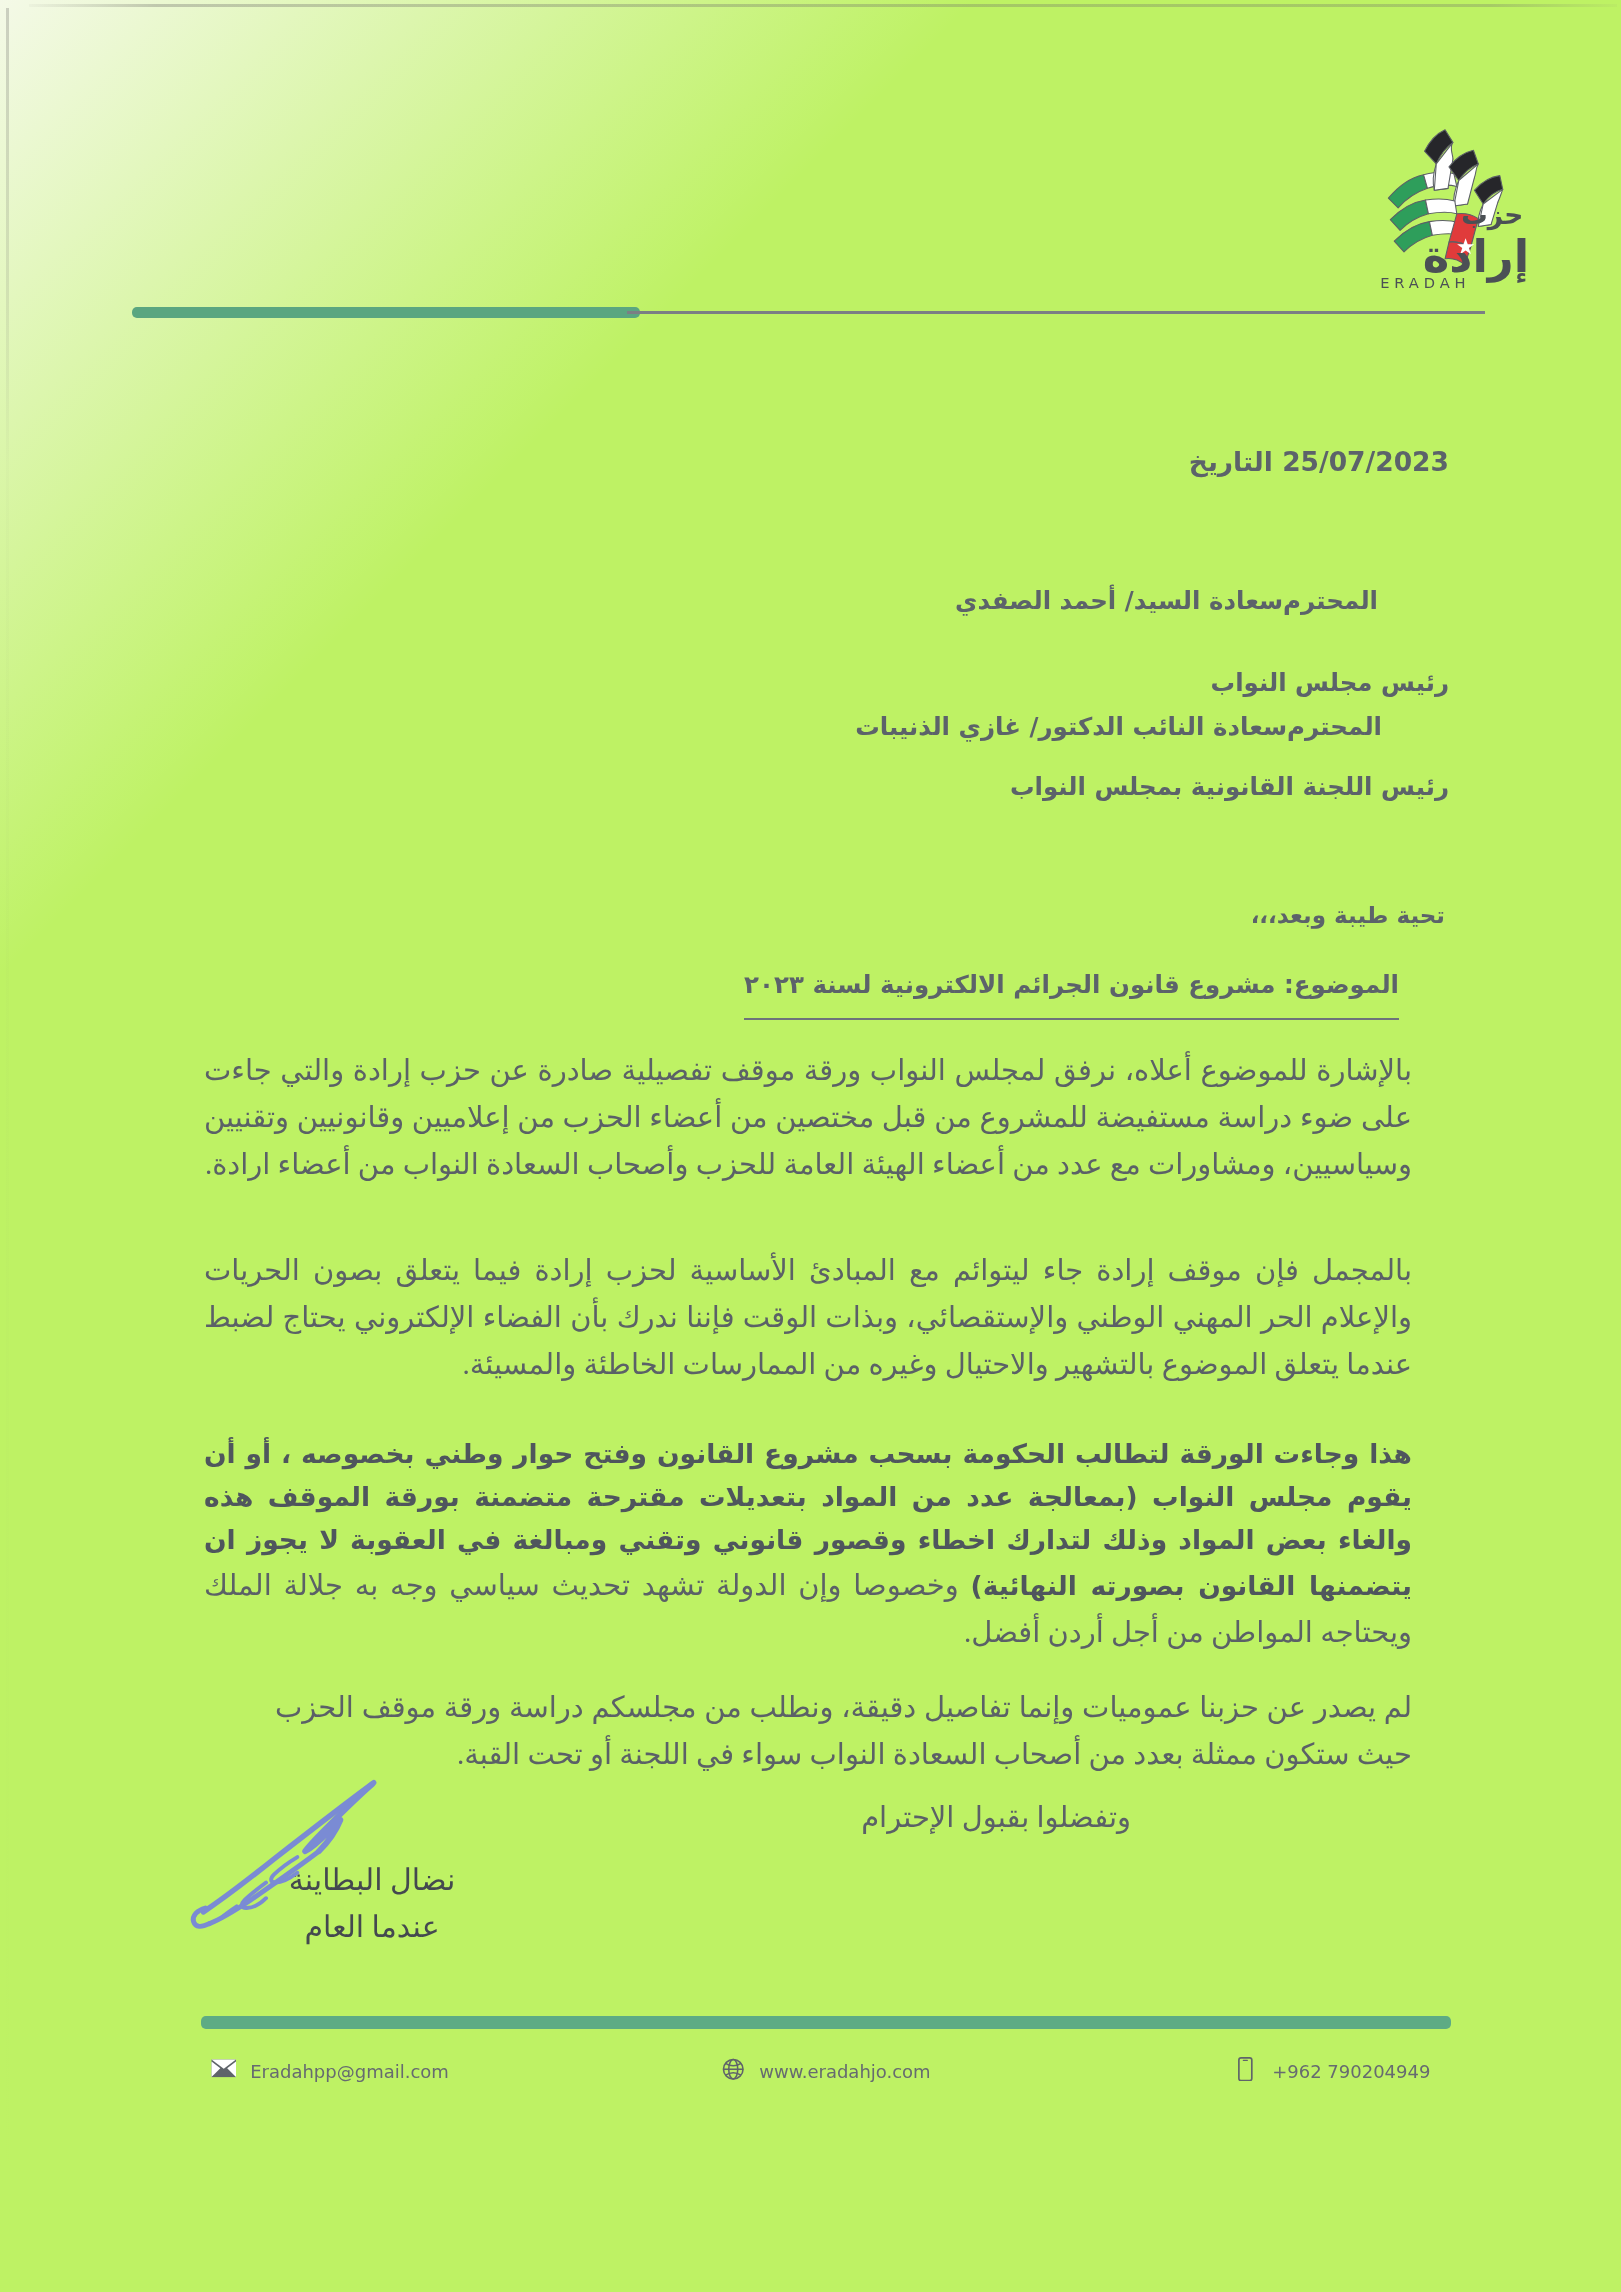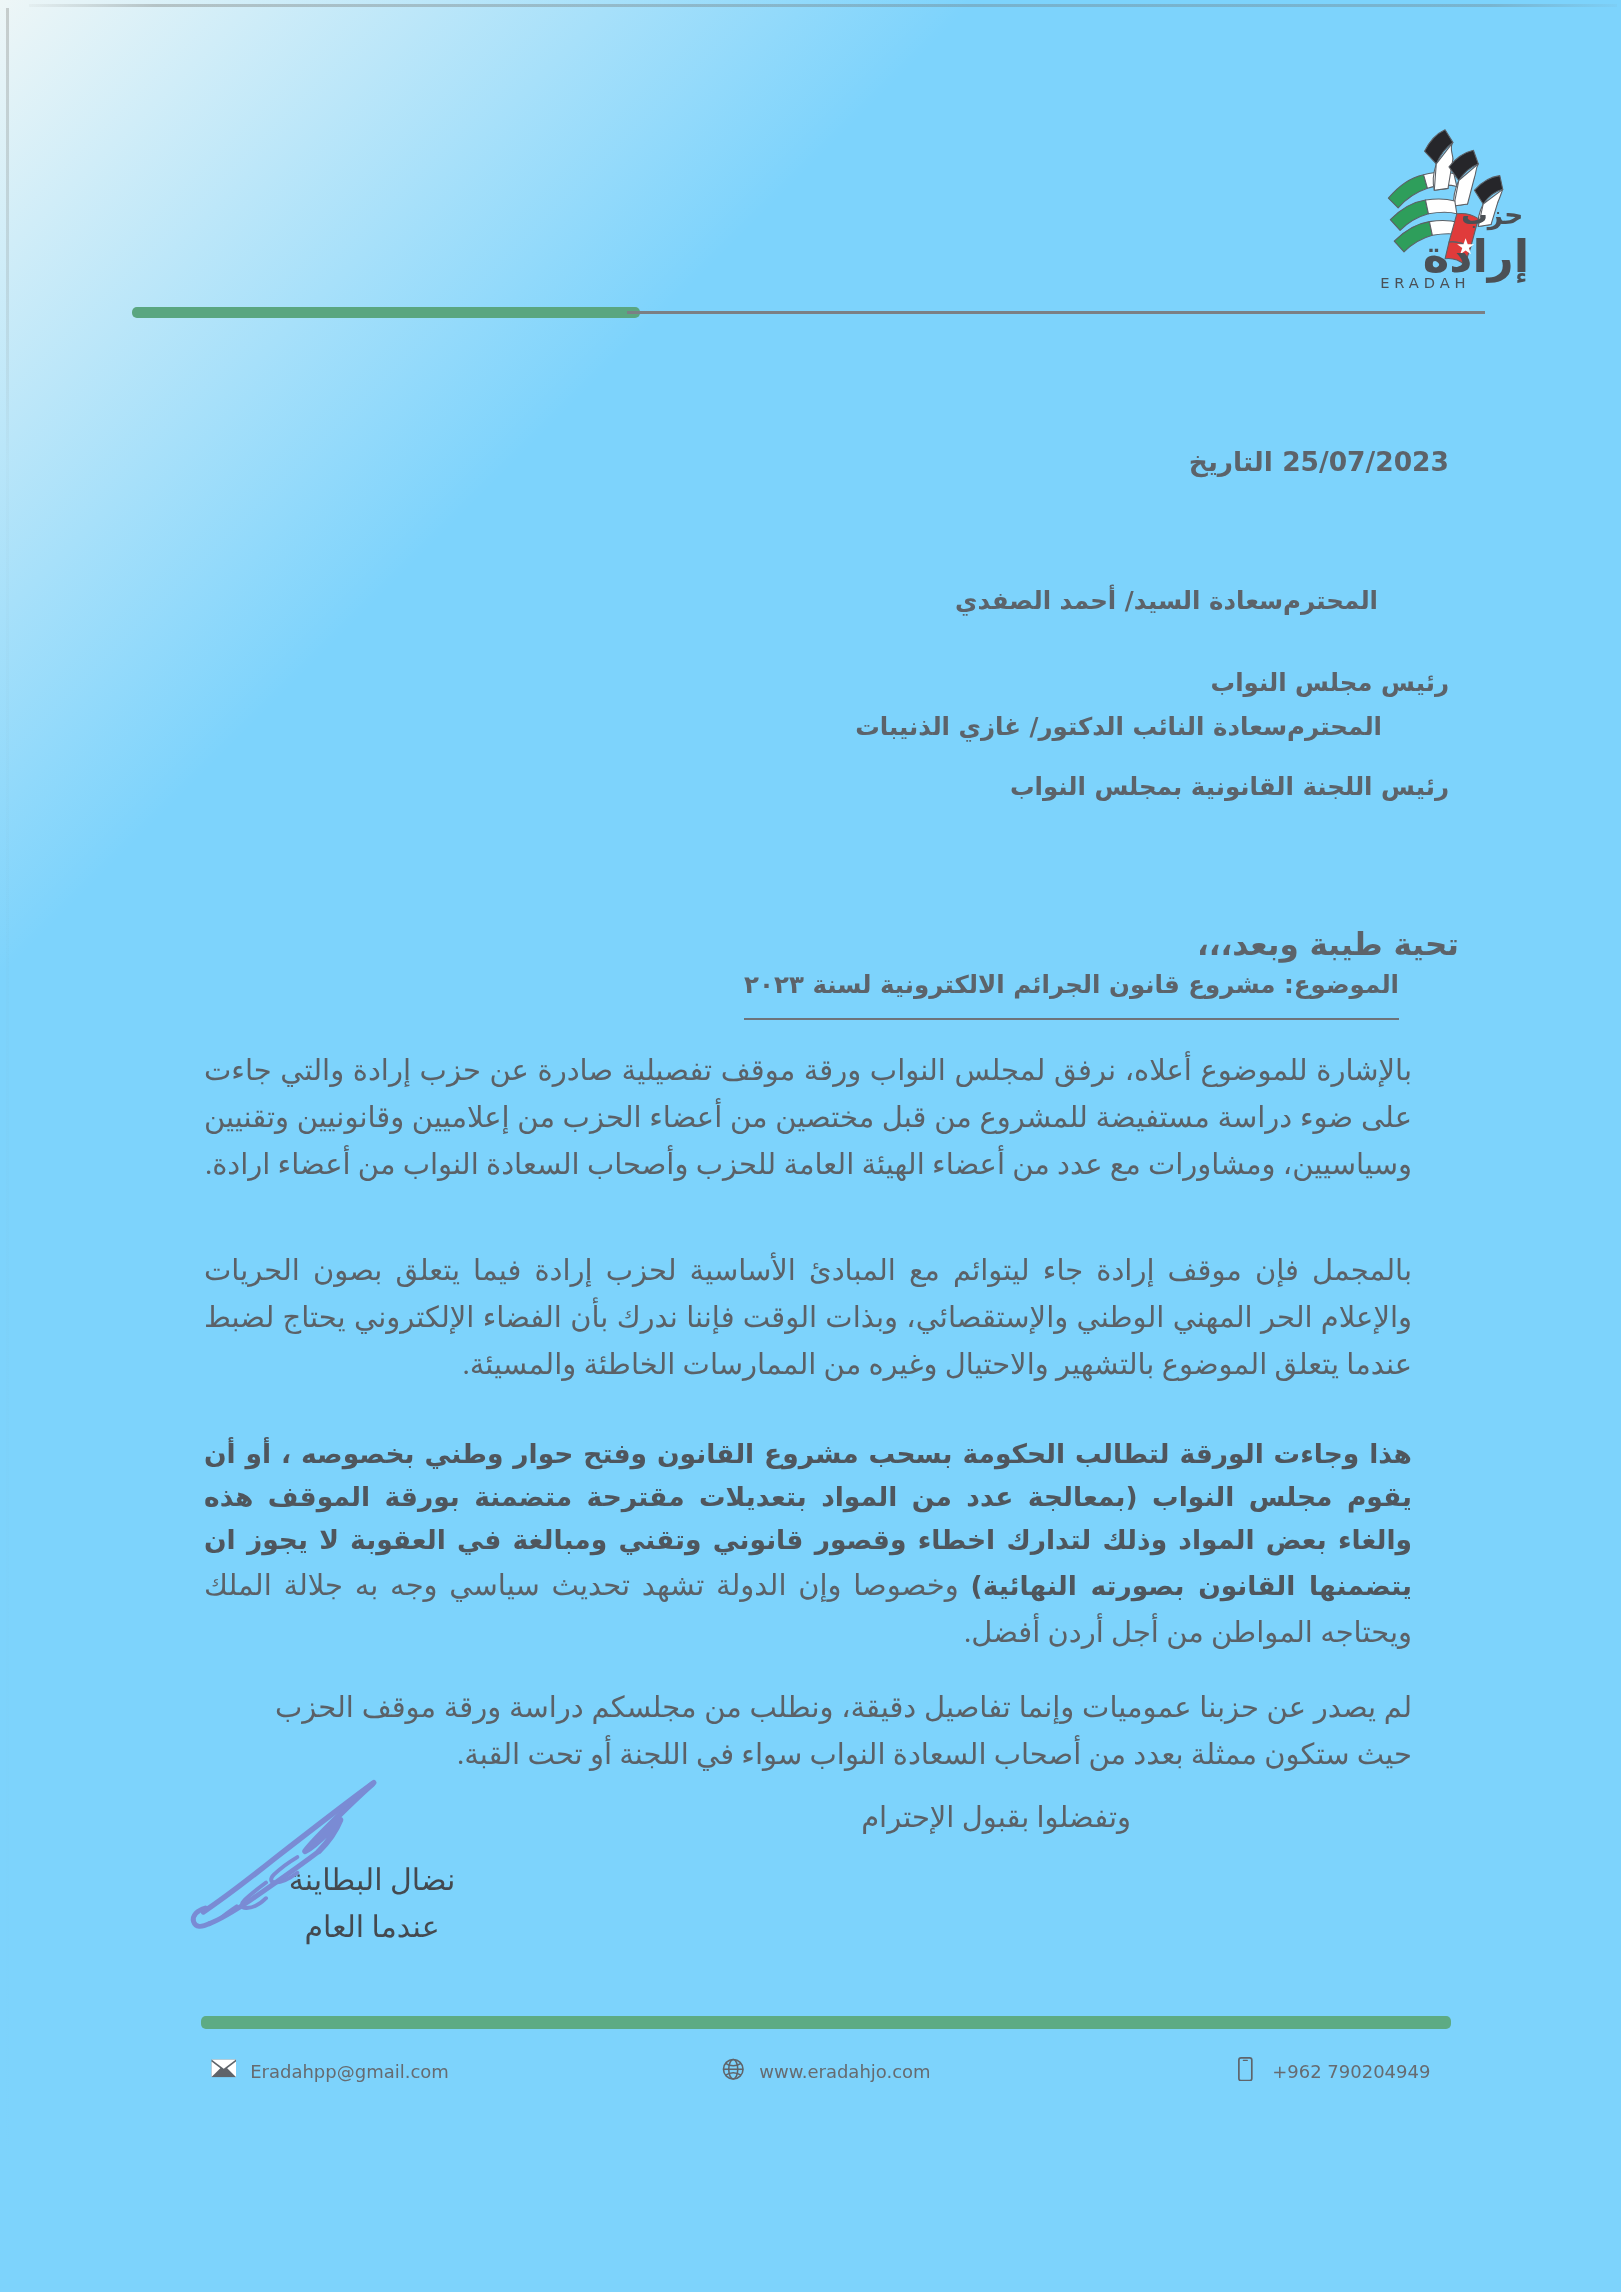--- a/index.html
+++ b/index.html
@@ -5,21 +5,21 @@
 <style>
   html, body {
     margin: 0;
     padding: 0;
     background: #ffffff;
   }
   .page {
     position: relative;
     width: 1621px;
     height: 2293px;
-    background: #7dd3fc;
+    background: #bef264;
     overflow: hidden;
     font-family: "Liberation Serif", "DejaVu Serif", serif;
   }
 
   
   .scan-edge-top {
     position: absolute;
     left: 29px; top: 3.9px;
     width: 1588px; height: 2.9px;
     background: linear-gradient(to right, rgba(120,120,115,0.05), rgba(110,110,105,0.35) 8%, rgba(110,110,105,0.30) 92%, rgba(120,120,115,0.05));
@@ -104,27 +104,26 @@
   }
   .addr-1 { top: 588px; }
   .addr-2 { top: 647px; margin-top: 23px; }
   .addr-3 { top: 714px; }
   .addr-4 { top: 774px; }
   .honorific { display: inline-block; margin-right: 71px; }
   .honorific-2 { display: inline-block; margin-right: 67px; }
 
   .greeting {
     position: absolute;
-    right: 162px;
+    right: 176px;
     top: 902px;
     font-family: "DejaVu Sans", sans-serif;
     font-weight: bold;
-    font-size: 31px;
+    font-size: 23px;
     color: #5c636a;
-    margin-top: 24px;
   }
 
   .subject {
     position: absolute;
     right: 222px;
     top: 970px;
     font-family: "DejaVu Sans", sans-serif;
     font-weight: bold;
     font-size: 24.5px;
     color: #5c636a;

